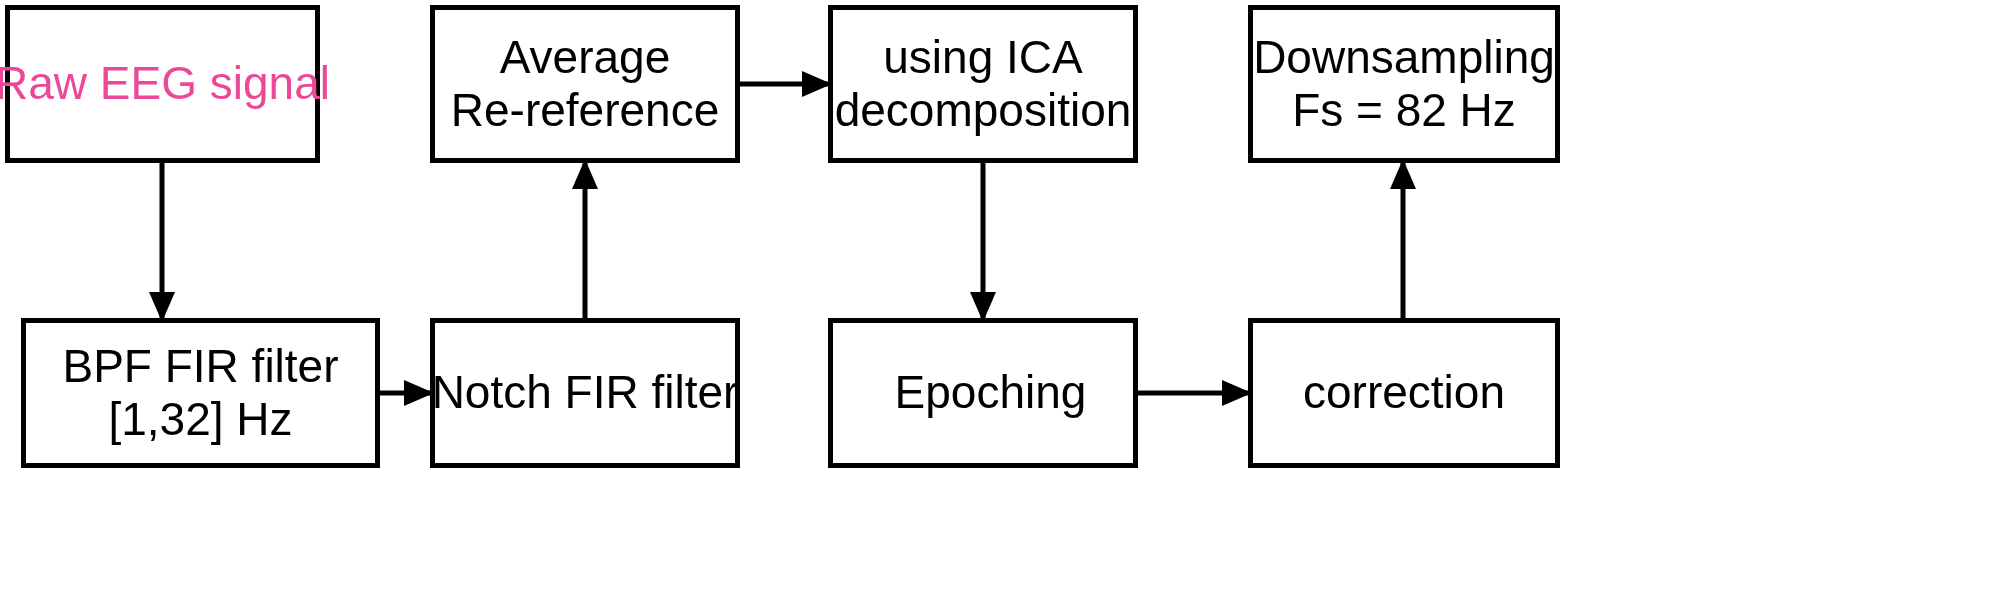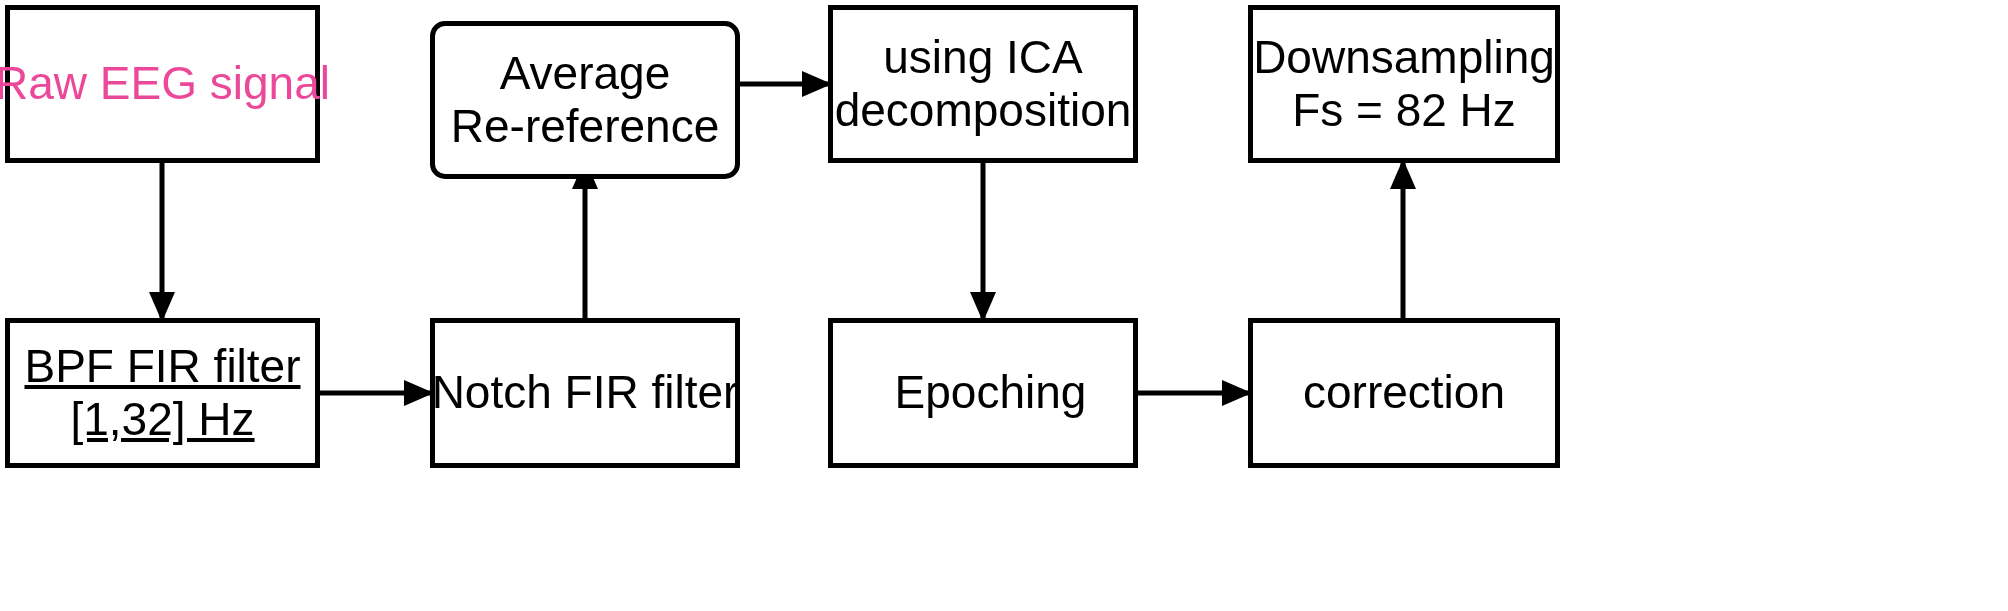--- a/index.html
+++ b/index.html
@@ -62,33 +62,33 @@
         <line x1="740" y1="84" x2="828" y2="84" stroke="#000000" stroke-width="5" marker-end="url(#arrowhead)"></line>
         <line x1="983" y1="163" x2="983" y2="318" stroke="#000000" stroke-width="5" marker-end="url(#arrowhead)"></line>
         <line x1="1138" y1="393" x2="1248" y2="393" stroke="#000000" stroke-width="5" marker-end="url(#arrowhead)"></line>
         <line x1="1403" y1="318" x2="1403" y2="163" stroke="#000000" stroke-width="5" marker-end="url(#arrowhead)"></line>
       </g>
   </svg>
   <div id="nodes-group">
       <div class="node-box" style="left: 5px; top: 5px; width: 315px; height: 158px; border-color: rgb(0, 0, 0); color: #ec4899;">
         <span class="node-line">Raw EEG signal</span>
       </div>
-      <div class="node-box" style="left: 430px; top: 21px; width: 310px; height: 158px; border-color: rgb(0, 0, 0); color: rgb(0, 0, 0); border-radius: 15px;">
+      <div class="node-box" style="left: 430px; top: 5px; width: 310px; height: 158px; border-color: rgb(0, 0, 0); color: rgb(0, 0, 0);">
         <span class="node-line">Average</span>
         <span class="node-line">Re-reference</span>
       </div>
       <div class="node-box" style="left: 828px; top: 5px; width: 310px; height: 158px; border-color: rgb(0, 0, 0); color: rgb(0, 0, 0);">
         <span class="node-line">using ICA</span>
         <span class="node-line">decomposition</span>
       </div>
       <div class="node-box" style="left: 1248px; top: 5px; width: 312px; height: 158px; border-color: rgb(0, 0, 0); color: rgb(0, 0, 0);">
         <span class="node-line">Downsampling</span>
         <span class="node-line">Fs = 82 Hz</span>
       </div>
-      <div class="node-box" style="left: 5px; top: 318px; width: 315px; height: 150px; border-color: rgb(0, 0, 0); color: rgb(0, 0, 0); text-decoration: underline;">
+      <div class="node-box" style="left: 21px; top: 318px; width: 359px; height: 150px; border-color: rgb(0, 0, 0); color: rgb(0, 0, 0);">
         <span class="node-line">BPF FIR filter</span>
         <span class="node-line">[1,32] Hz</span>
       </div>
       <div class="node-box" style="left: 430px; top: 318px; width: 310px; height: 150px; border-color: rgb(0, 0, 0); color: rgb(0, 0, 0);">
         <span class="node-line">Notch FIR filter</span>
       </div>
       <div class="node-box" style="left: 828px; top: 318px; width: 310px; height: 150px; border-color: rgb(0, 0, 0); color: rgb(0, 0, 0); padding-left: 15px;">
         <span class="node-line">Epoching</span>
       </div>
       <div class="node-box" style="left: 1248px; top: 318px; width: 312px; height: 150px; border-color: rgb(0, 0, 0); color: rgb(0, 0, 0);">

